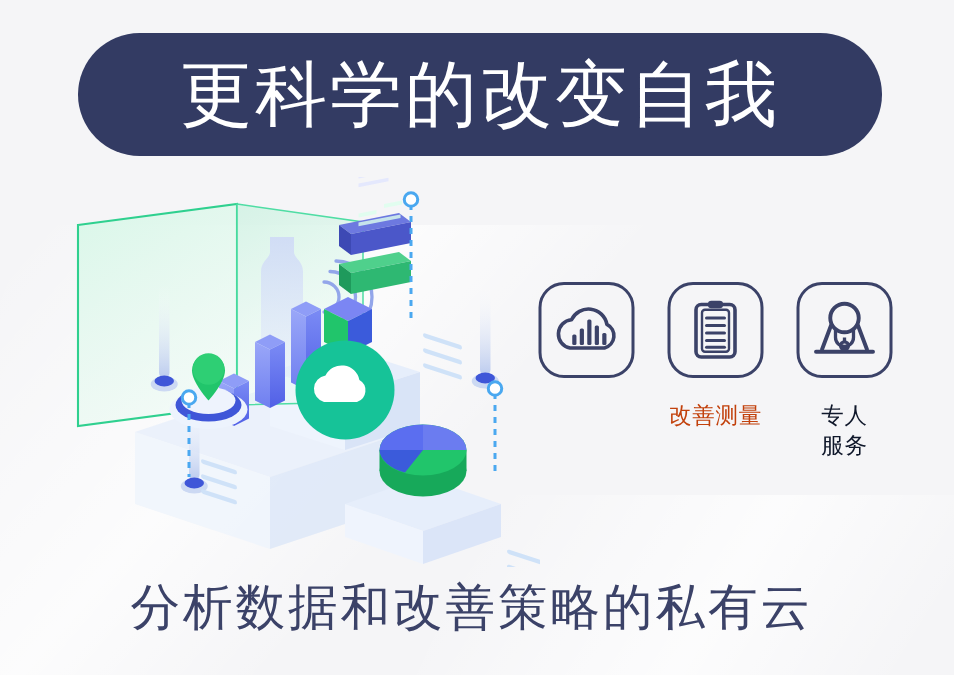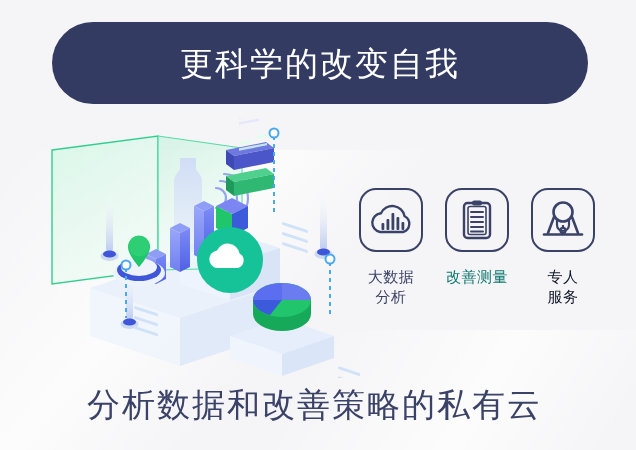--- a/index.html
+++ b/index.html
@@ -20,21 +20,21 @@
   .sheen-b{left:300px;top:330px;width:360px;height:140px;
     background:linear-gradient(100deg,rgba(255,255,255,0) 0%,rgba(255,255,255,.9) 50%,rgba(255,255,255,0) 90%);
     transform:skewX(-24deg);opacity:.8;}
 
   
   .title-pill{
     position:absolute;left:52px;top:22px;width:536px;height:82px;
     border-radius:41px;display:flex;align-items:center;justify-content:center;
   }
   .title-text{
-    color:#ffffff;font-size:33px;letter-spacing:2px;font-weight:400;
+    color:#ffffff;font-size:48px;letter-spacing:2px;font-weight:400;
     line-height:1;white-space:nowrap;
     font-family:"DejaVu Sans","Liberation Sans",sans-serif;
   }
 
   
   .tagline{
     position:absolute;left:0;top:383px;width:629px;text-align:center;
     font-size:33px;letter-spacing:2px;white-space:nowrap;
     font-family:"DejaVu Sans","Liberation Sans",sans-serif;
   }
@@ -253,43 +253,39 @@
         <svg width="44" height="40" viewBox="0 0 44 40">
           <path d="M11,32 a9.5,9.5 0 0 1 1,-18.8 a12.5,12.5 0 0 1 23.6,3 a8.5,8.5 0 0 1 -1.6,15.8 z" fill="none" stroke="#3b4268" stroke-width="2.4" stroke-linejoin="round"></path>
           <g fill="#3b4268">
             <rect x="12.5" y="23" width="2.8" height="7" rx="1"></rect>
             <rect x="17.5" y="19" width="2.8" height="11" rx="1"></rect>
             <rect x="22.5" y="13" width="2.8" height="17" rx="1"></rect>
             <rect x="27.5" y="17" width="2.8" height="13" rx="1"></rect>
             <rect x="32.5" y="22" width="2.8" height="8" rx="1"></rect>
           </g>
         </svg>
-      </div>
-      <div class="feat-label" style="color: rgb(59, 66, 104);">
-        <span>大数据</span>
-        <span>分析</span>
       </div>
     </div>
 
     <div class="feature">
       <div class="feat-icon">
         <svg width="40" height="44" viewBox="0 0 40 44">
           <rect x="7" y="5" width="26" height="35" rx="3.5" fill="none" stroke="#3b4268" stroke-width="2.4"></rect>
           <rect x="11" y="8.5" width="18" height="28" rx="2" fill="none" stroke="#3b4268" stroke-width="1.6"></rect>
           <rect x="15" y="2.5" width="10" height="5" rx="2.2" fill="#3b4268"></rect>
           <g stroke="#3b4268" stroke-width="2" stroke-linecap="round">
             <line x1="14" y1="14" x2="26" y2="14"></line>
             <line x1="14" y1="19" x2="26" y2="19"></line>
             <line x1="14" y1="24" x2="26" y2="24"></line>
             <line x1="14" y1="29" x2="26" y2="29"></line>
             <line x1="14" y1="33.5" x2="26" y2="33.5"></line>
           </g>
         </svg>
       </div>
-      <div class="feat-label" style="color: #0f766e;">
+      <div class="feat-label" style="color: #c2410c;">
         <span>改善测量</span>
       </div>
     </div>
 
     <div class="feature">
       <div class="feat-icon">
         <svg width="46" height="42" viewBox="0 0 46 42">
           <circle cx="23" cy="13" r="9.5" fill="none" stroke="#3b4268" stroke-width="2.6"></circle>
           <path d="M14,18 L8,34 M32,18 L38,34" stroke="#3b4268" stroke-width="2.6" stroke-linecap="round" fill="none"></path>
           <path d="M17,20 v6 a6,6 0 0 0 12,0 v-6" fill="none" stroke="#3b4268" stroke-width="2.2"></path>

